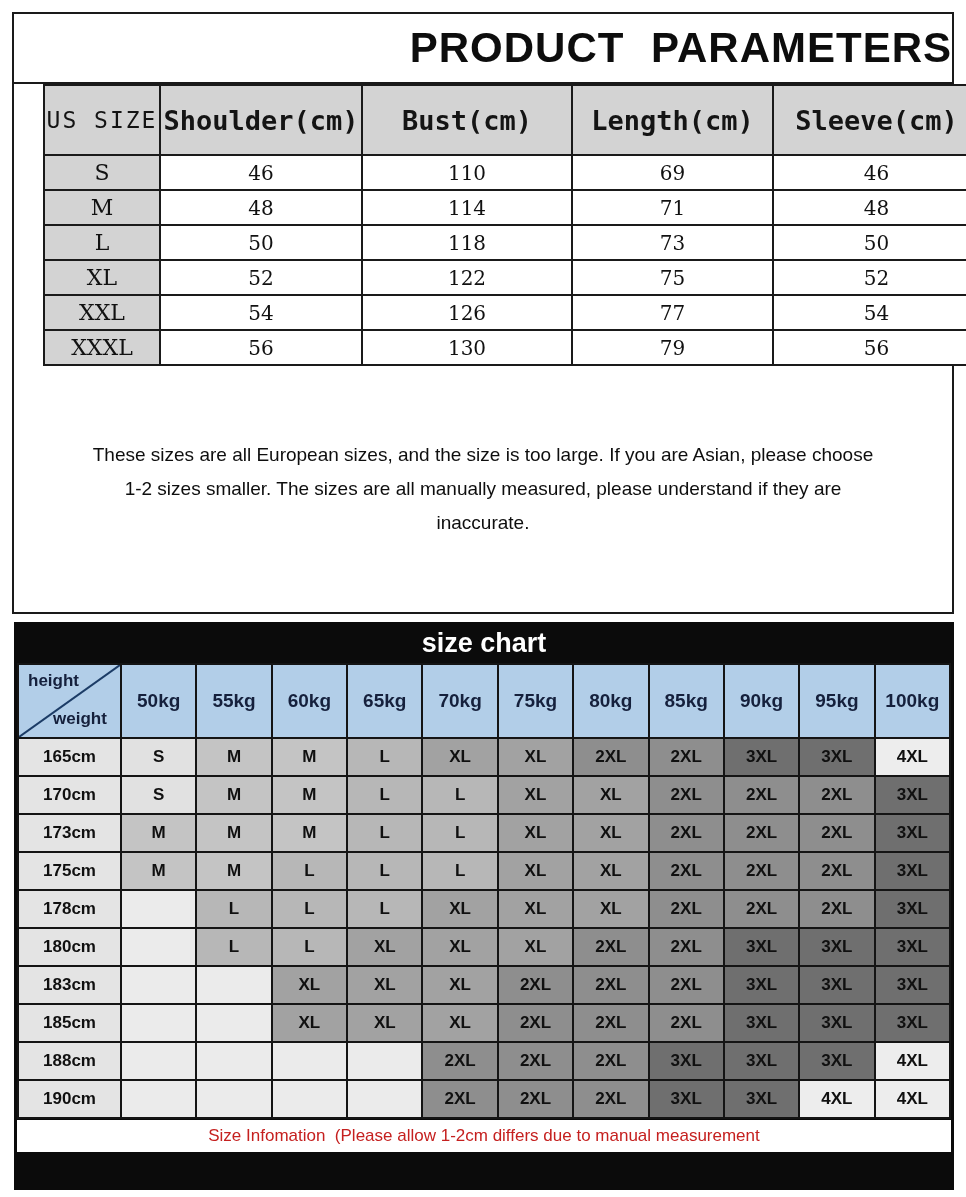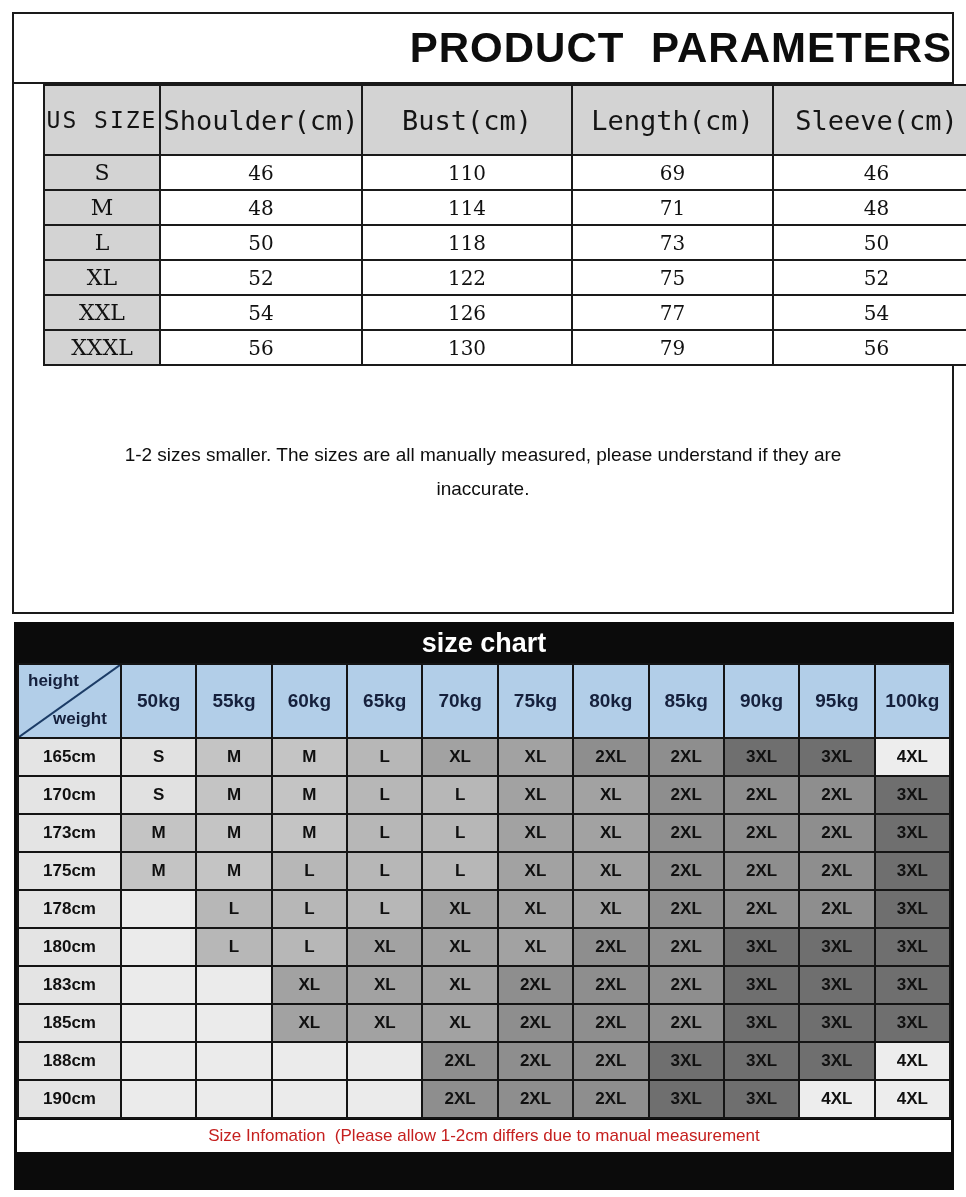--- a/index.html
+++ b/index.html
@@ -23,21 +23,21 @@
   }
   table.params col:nth-child(1){width:116px;}
   table.params col:nth-child(2){width:202px;}
   table.params col:nth-child(3){width:210px;}
   table.params col:nth-child(4){width:201px;}
   table.params th,table.params td{
     border:2px solid #1a1a1a;text-align:center;vertical-align:middle;
   }
   table.params th{
     background:var(--hdr-gray,#d3d3d3);height:66px;
-    font-family:"DejaVu Sans Mono",monospace;font-weight:normal;font-size:27px;color:#141414;
+    font-family:"DejaVu Sans Mono",monospace;font-weight:bold;font-size:27px;color:#141414;
   }
   table.params th.us-size{
     font-weight:normal;font-size:23px;letter-spacing:2px;
   }
   table.params td{
     height:31px;background:#fff;
     font-family:"DejaVu Serif",serif;font-size:20px;color:#111;
   }
   table.params td.size-col{
     background:var(--hdr-gray,#d3d3d3);font-size:22px;
@@ -148,20 +148,21 @@
           <tr>
             <td class="size-col">XXXL</td>
             <td>56</td>
             <td>130</td>
             <td>79</td>
             <td>56</td>
           </tr>
         </tbody>
     </table>
     <div class="note" id="note">
+        <div>These sizes are all European sizes, and the size is too large. If you are Asian, please choose</div>
         <div>1-2 sizes smaller. The sizes are all manually measured, please understand if they are</div>
         <div>inaccurate.</div>
       </div>
   </section>
 
   <section class="bottom-box">
     <div class="sc-title">size chart</div>
     <table class="sc">
       <colgroup id="sc-cols">
           <col>

